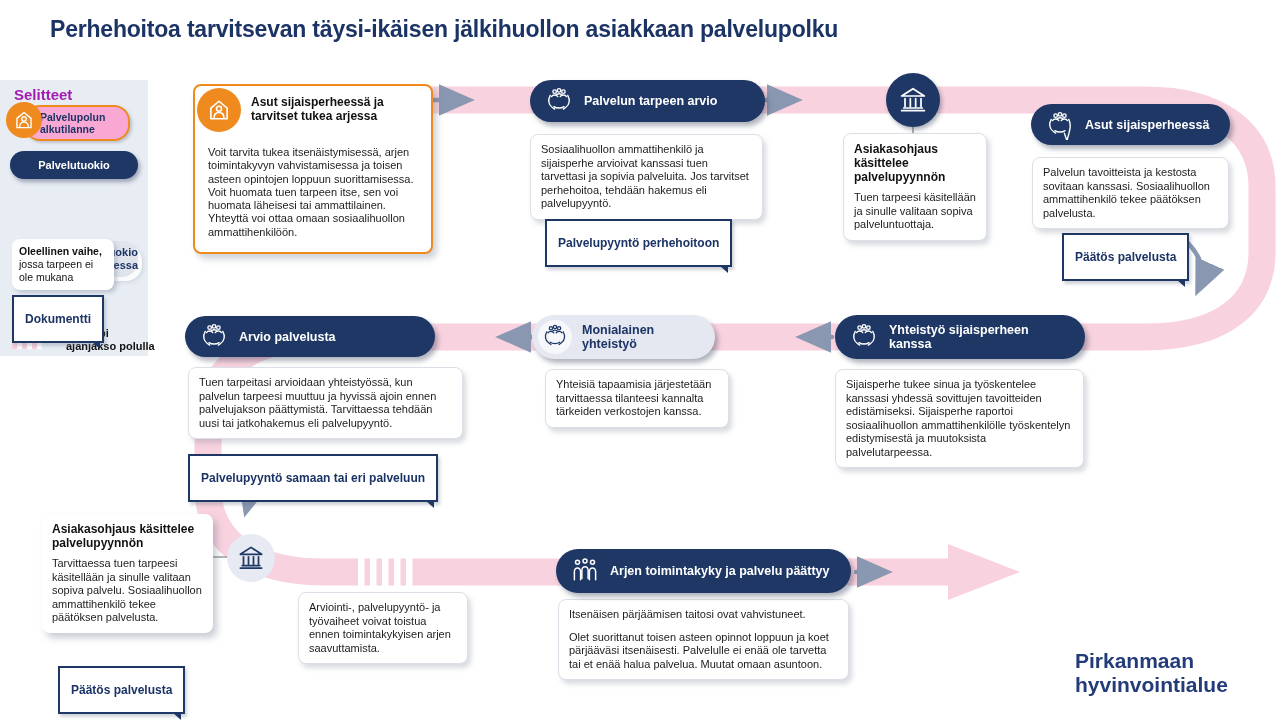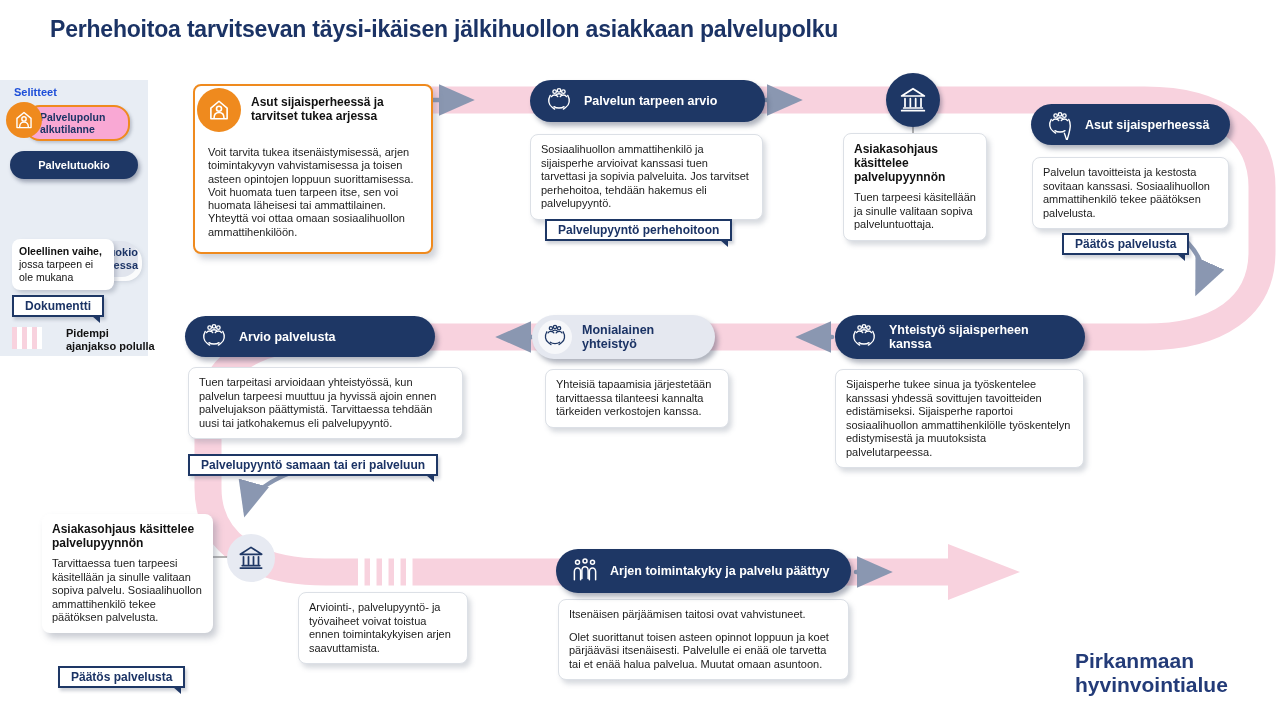--- a/index.html
+++ b/index.html
@@ -3,21 +3,21 @@
 <meta charset="utf-8">
 <style>
   html,body{margin:0;padding:0;background:#fff;}
   #canvas{position:relative;width:1280px;height:720px;background:#fff;overflow:hidden;
           font-family:"Liberation Sans",sans-serif;}
   svg.layer{position:absolute;left:0;top:0;z-index:0;}
   h1.page-title{position:absolute;left:50px;top:16px;width:1150px;margin:0;
       font-size:23px;font-weight:bold;color:#1B3365;letter-spacing:-0.2px;z-index:2;}
   
   .legend{position:absolute;left:0;top:80px;width:148px;height:276px;background:#E8EDF4;z-index:2;}
-  .legend-heading{position:absolute;left:14px;top:6px;font-size:11px;font-weight:bold;color:#1d4ed8;}
+  .legend-heading{position:absolute;left:14px;top:6px;font-size:15px;font-weight:bold;color:#a21caf;}
   .legend-pill-start{position:absolute;left:24px;top:25px;width:106px;background:#f9a8d4;border:2px solid #EF8A1E;
       border-radius:16px;padding:4px 4px 4px 14px;font-size:10.5px;font-weight:bold;color:#1B3365;line-height:12px;
       box-shadow:2px 2px 3px rgba(90,100,120,.3);box-sizing:border-box;}
   .legend-circle{position:absolute;left:6px;top:22px;width:36px;height:36px;border-radius:50%;
       background:#EF8A1E;display:flex;align-items:center;justify-content:center;z-index:3;}
   .legend-pill-navy{position:absolute;left:10px;top:71px;width:128px;background:#1E3765;color:#fff;
       border-radius:16px;padding:8px 0;text-align:center;font-size:11px;font-weight:bold;
       box-shadow:2px 3px 4px rgba(40,50,80,.4);box-sizing:border-box;}
   .legend-pill-light{position:absolute;left:12px;top:113px;width:126px;background:#E0E4ED;color:#1B3365;
       border-radius:16px;padding:5px 0;text-align:right;font-size:11px;font-weight:bold;line-height:13px;
@@ -40,21 +40,21 @@
   
   .pill{position:absolute;display:flex;align-items:center;gap:10px;border-radius:23px;
       padding:2px 14px;font-size:12.5px;font-weight:bold;line-height:14px;z-index:3;
       box-shadow:3px 4px 5px rgba(30,40,70,.35);box-sizing:border-box;}
   .pill.navy{background:#1E3765;color:#fff;}
   .pill.light{background:#E5E8F0;color:#1B3365;}
   .pill .icon{flex:0 0 auto;display:flex;align-items:center;justify-content:center;}
   .pill.light .icon{background:#F6F7FA;border-radius:50%;width:34px;height:34px;}
   
   .doc{position:absolute;background:#fff;border:2px solid #1E3765;color:#1B3365;
-      font-size:12px;font-weight:bold;padding:2px 11px;white-space:nowrap;z-index:2;
+      font-size:12px;font-weight:bold;padding:15px 11px;white-space:nowrap;z-index:2;
       box-shadow:2px 3px 3px rgba(100,110,130,.3);text-align:right;}
   .doc::after{content:"";position:absolute;right:2px;bottom:-8px;width:0;height:0;
       border-top:7px solid #1E3765;border-left:8px solid transparent;}
   
   .bank-circle{position:absolute;border-radius:50%;display:flex;align-items:center;justify-content:center;z-index:3;}
   .bank-circle.navy{background:#1E3765;color:#fff;box-shadow:2px 3px 4px rgba(30,40,70,.35);}
   .bank-circle.light{background:#E7EAF2;color:#1E3765;}
   
   .start-box{position:absolute;left:193px;top:84px;width:240px;height:170px;background:#fff;
       border:2px solid #EF8A1E;border-radius:8px;z-index:3;box-shadow:4px 5px 6px rgba(100,110,130,.3);

